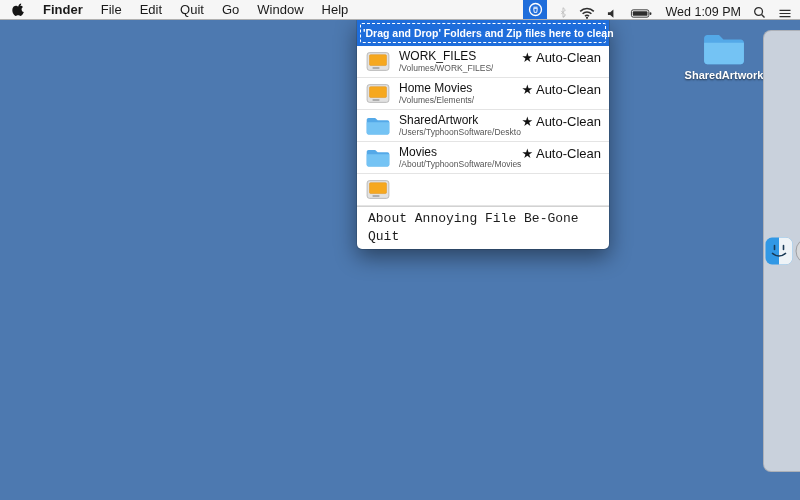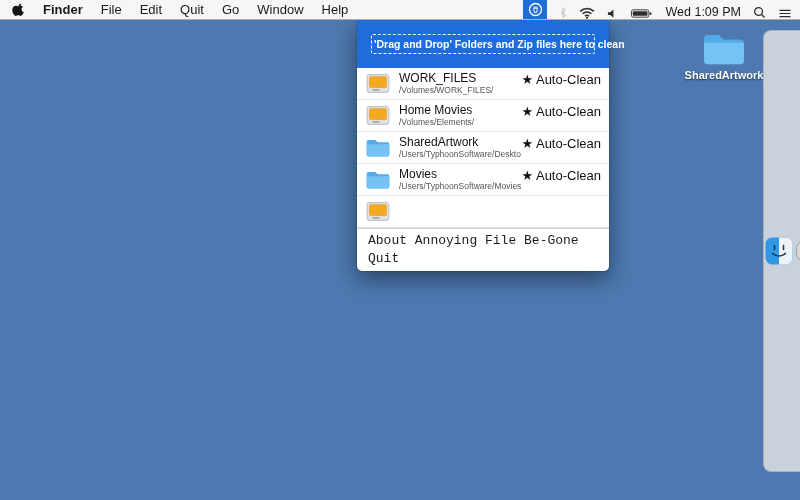--- a/index.html
+++ b/index.html
@@ -32,21 +32,21 @@
 
   
   #dropdown {
     position:absolute; left:357px; top:20px; width:252px;
     background:#ffffff;
     border-radius:0 0 5px 5px;
     box-shadow:0 8px 22px rgba(0,0,0,.45), 0 0 0 1px rgba(0,0,0,.12);
     z-index:25;
     padding-bottom:4px;
   }
-  .dd-header { background:#1e6ddb; padding:14px; }
+  .dd-header { background:#1e6ddb; padding:3px; }
   .dd-header-inner {
     border:1.5px dashed #ffffff; border-radius:2px;
     color:#ffffff; font-size:10.5px; font-weight:bold;
     text-align:center; padding:3px 2px;
     white-space:nowrap;
   }
   .dd-row {
     height:32px; display:flex; align-items:center;
     padding:0 8px; border-bottom:1px solid #e4e4e4;
     background:#fff;
@@ -205,21 +205,21 @@
 
   <div class="dd-row">
     <span class="mi-icon">
       <svg width="26" height="21" viewBox="0 0 32 26">
           <path d="M2 6c0-1.4 1-2.4 2.3-2.4h8.2l3.1 3h12.1C29 6.6 30 7.6 30 9v12.6c0 1.4-1 2.4-2.3 2.4H4.3C3 24 2 23 2 21.6z" fill="#54a9e8"></path>
           <path d="M2 9h28v12.6c0 1.4-1 2.4-2.3 2.4H4.3C3 24 2 23 2 21.6z" fill="#74c3f4"></path>
         </svg>
     </span>
     <span class="mi-text">
       <span class="mi-name">Movies</span>
-      <span class="mi-path">/Users/TyphoonSoftware/Movies</span>
+      <span class="mi-path">/About/TyphoonSoftware/Movies</span>
     </span>
     <span class="mi-badge">★ Auto-Clean</span>
   </div>
 
   <div class="dd-row">
     <span class="mi-icon">
       <svg width="26" height="21" viewBox="0 0 32 26">
           <rect x="2.5" y="2" width="27" height="22" rx="3" fill="#e2e2e2" stroke="#b0b0b0"></rect>
           <rect x="5.5" y="4.5" width="21" height="13.5" rx="1.5" fill="#f6a81f" stroke="#e09010" stroke-width=".6"></rect>
           <rect x="9" y="20" width="9" height="2" rx="1" fill="#9c9c9c"></rect>

